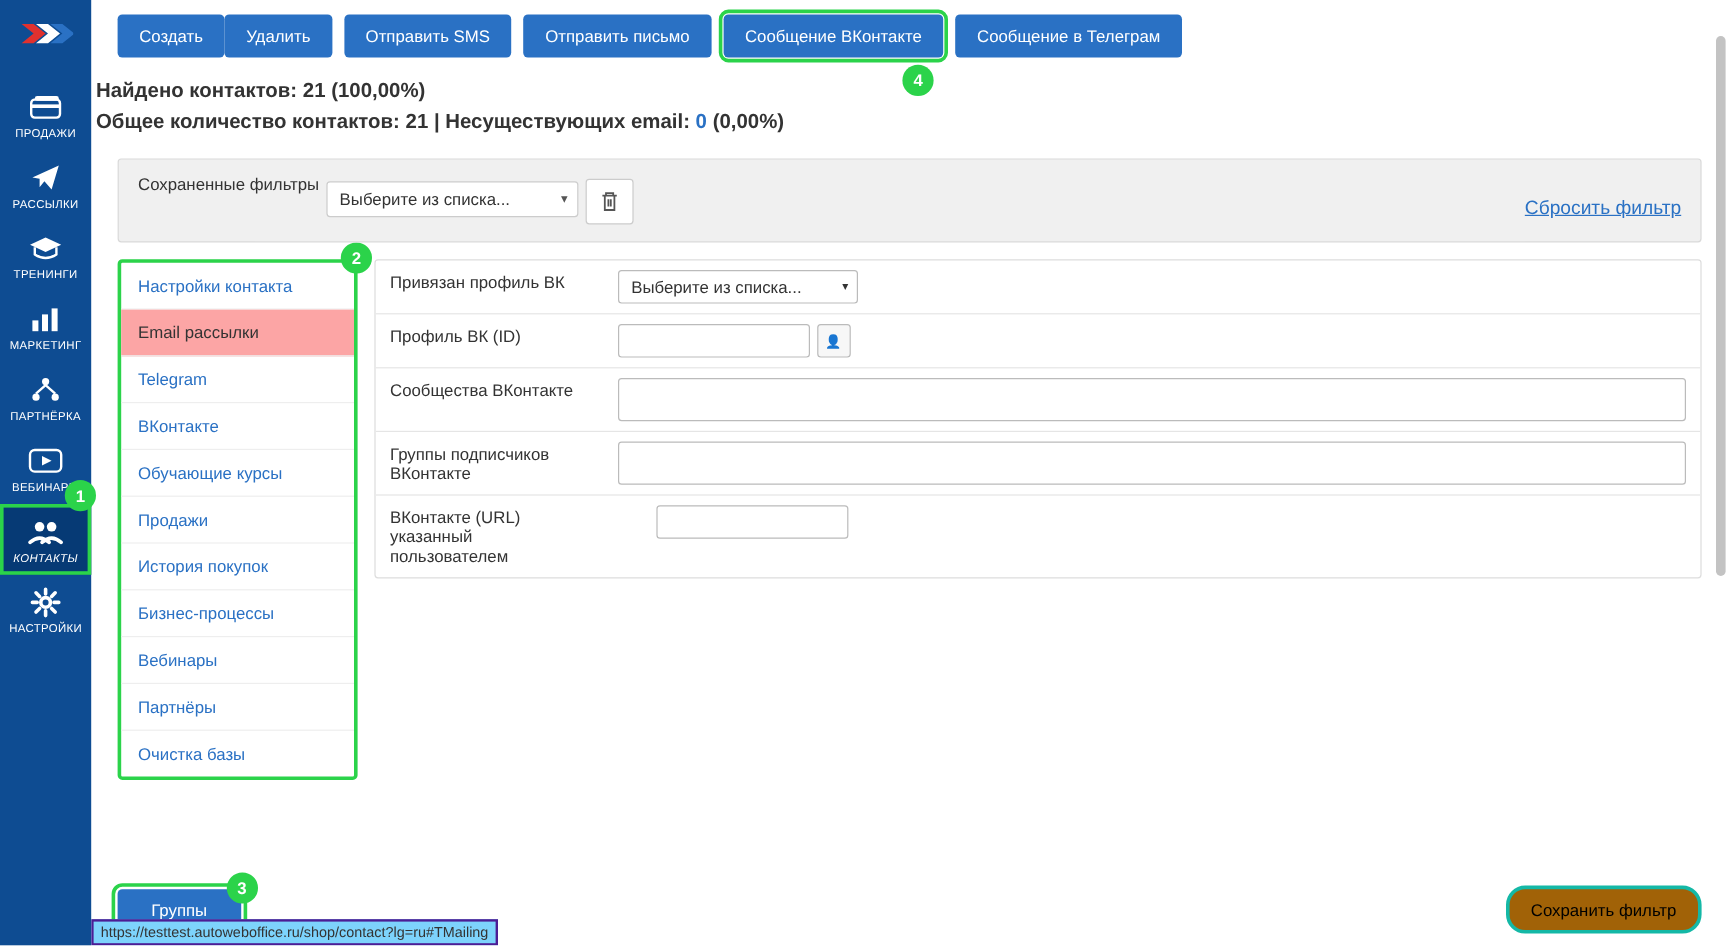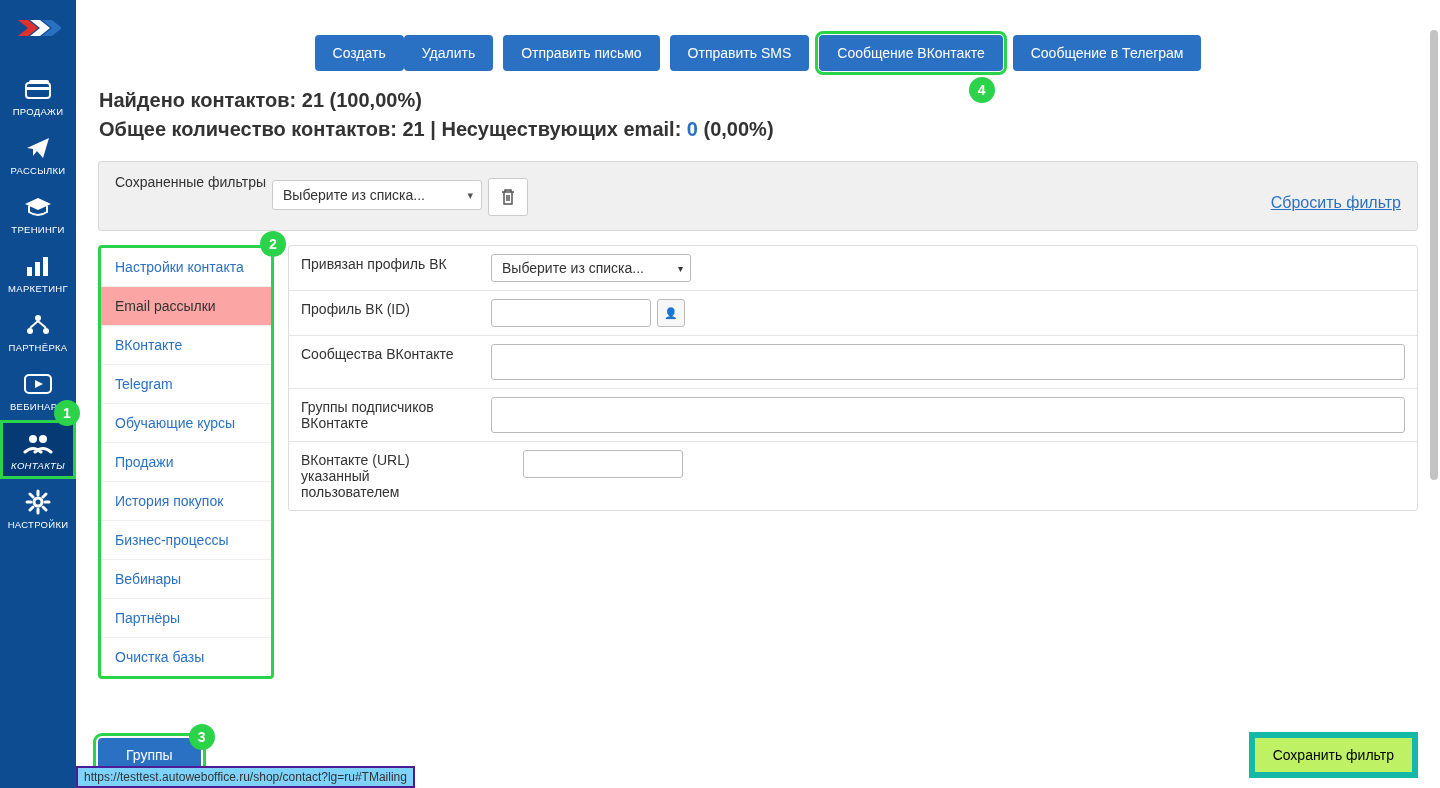--- a/index.html
+++ b/index.html
@@ -6,54 +6,54 @@
 body { font-family: -apple-system, BlinkMacSystemFont, "Segoe UI", Arial, sans-serif; font-size: 14px; color: #333; background: #fff; overflow: hidden; }
 .app { display: flex; height: 788px; width: 1440px; }
 .sidebar { width: 76px; background: #0e4c92; display: flex; flex-direction: column; align-items: center; padding-top: 8px; gap: 0; flex-shrink: 0; }
 .logo { width: 50px; height: 40px; display: flex; align-items: center; justify-content: center; margin-bottom: 18px; }
 .nav-item { width: 76px; display: flex; flex-direction: column; align-items: center; justify-content: center; padding: 10px 0 8px; color: #fff; cursor: pointer; font-size: 10px; text-align: center; gap: 4px; position: relative; }
 .nav-item.active { background: #063a75; font-style: italic; }
 .nav-item.hl { outline: 3px solid #2bd34a; outline-offset: -3px; }
 .nav-ic { width: 32px; height: 26px; display: flex; align-items: center; justify-content: center; }
 .nav-label { font-size: 9.5px; letter-spacing: .3px; }
 .main { flex: 1; display: flex; flex-direction: column; overflow: hidden; position: relative; }
-.topbar { display: flex; justify-content: center; align-items: center; padding: 35px 22px 10px 22px; }
+.topbar { display: flex; justify-content: flex-start; align-items: center; padding: 12px 22px 10px 22px; }
 .btn { background: #2a71c4; color: #fff; border: none; border-radius: 4px; padding: 10px 18px; font-size: 14px; cursor: pointer; }
 .btn-group { display: flex; gap: 10px; }
 .btn.hl { outline: 3px solid #2bd34a; outline-offset: 1px; }
-.stats { padding: 8px 23px 14px; font-size: 20px; }
+.stats { padding: 8px 4px 14px; font-size: 17px; }
 .stats-line { margin-bottom: 6px; }
 .stats-line b { font-weight: 700; }
 .stats .blue { color: #2a71c4; }
 .filterbar { margin: 0 22px; background: #f0f0f0; border: 1px solid #d9d9d9; border-radius: 3px; padding: 12px 16px 14px; display: flex; justify-content: space-between; align-items: flex-end; }
 .filter-left { display: flex; gap: 6px; }
 .filter-label { font-size: 14px; color: #333; }
 .filter-row { display: flex; gap: 8px; align-items: center; }
 .select { background: #fff; border: 1px solid #ccc; border-radius: 3px; padding: 6px 26px 6px 10px; font-size: 14px; position: relative; min-width: 210px; cursor: pointer; }
 .select::after { content: "▾"; position: absolute; right: 8px; top: 50%; transform: translateY(-50%); color: #555; font-size: 11px; }
 .trash-btn { background: #fff; border: 1px solid #ccc; border-radius: 3px; width: 40px; height: 38px; display: flex; align-items: center; justify-content: center; cursor: pointer; margin-top: 4px; }
 .reset-link { color: #2a71c4; text-decoration: underline; font-size: 16px; cursor: pointer; margin-bottom: 4px; }
 .body { display: flex; padding: 14px 22px 0; gap: 14px; flex: 1; overflow: hidden; }
-.tabs { width: 176px; border: 3px solid #2bd34a; border-radius: 4px; background: #fff; position: relative; }
+.tabs { width: 200px; border: 3px solid #2bd34a; border-radius: 4px; background: #fff; position: relative; }
 .tab { padding: 11px 14px; font-size: 14px; color: #2a71c4; cursor: pointer; border-bottom: 1px solid #eee; }
 .tab.sel { background: #fca5a5; color: #333; }
 .tab:last-child { border-bottom: none; }
 .filterform { flex: 1; border: 1px solid #ddd; border-radius: 3px; background: #fff; overflow: hidden; height: fit-content; }
 .frow { display: flex; border-bottom: 1px solid #e5e5e5; }
 .frow:last-child { border-bottom: none; gap: 32px; }
 .fcell-label { width: 190px; padding: 10px 12px; font-size: 14px; color: #333; }
 .fcell-input { flex: 1; padding: 8px 12px; display: flex; gap: 6px; align-items: flex-start; }
 .sel-sm { border: 1px solid #bbb; border-radius: 3px; padding: 5px 24px 5px 10px; font-size: 14px; background: #fff; cursor: pointer; position: relative; min-width: 200px; }
 .sel-sm::after { content: "▾"; position: absolute; right: 7px; top: 50%; transform: translateY(-50%); color: #333; font-size: 10px; }
 .inp { border: 1px solid #bbb; border-radius: 3px; padding: 5px 8px; font-size: 14px; width: 160px; }
 .inp-wide { width: 100%; min-height: 36px; }
 .icon-btn-sm { border: 1px solid #bbb; border-radius: 3px; width: 28px; height: 28px; display: flex; align-items: center; justify-content: center; background: #f7f7f7; cursor: pointer; font-size: 11px; color: #666; }
 .footer { display: flex; justify-content: space-between; align-items: center; padding: 14px 22px 10px; }
 .search-btn { background: #2a71c4; color: #fff; border: none; border-radius: 4px; padding: 9px 28px; font-size: 14px; cursor: pointer; outline: 3px solid #2bd34a; outline-offset: 2px; }
-.save-filter-btn { background: #bef264; border: 6px solid #14b8a6; border-radius: 0; padding: 9px 18px; font-size: 14px; cursor: pointer; }
+.save-filter-btn { background: #a16207; border: 3px solid #14b8a6; border-radius: 16px; padding: 9px 18px; font-size: 14px; cursor: pointer; }
 
 .badge-num { position: absolute; width: 26px; height: 26px; border-radius: 50%; background: #2bd34a; color: #fff; font-size: 14px; font-weight: 700; display: flex; align-items: center; justify-content: center; z-index: 50; }
 .statusbar { position: absolute; left: 0; bottom: 0; background: #7dd3fc; border: 2px solid #4c1d95; font-size: 12px; padding: 2px 6px; color: #333; }
 .scrollbar { position: absolute; right: 2px; top: 30px; width: 10px; height: 720px; background: transparent; }
 .scroll-thumb { position: absolute; right: 0; top: 0; width: 8px; height: 450px; background: #c3c3c3; border-radius: 4px; }
 </style>
 </head>
 <body>
 
 <div class="app">
@@ -150,22 +150,22 @@
       </div>
       <span class="nav-label">НАСТРОЙКИ</span>
     </div>
   </div>
 
   <div class="main">
     <div class="topbar">
       <button class="btn">Создать</button>
       <div class="btn-group">
         <button class="btn">Удалить</button>
+        <button class="btn">Отправить SMS</button>
         <button class="btn">Отправить письмо</button>
-        <button class="btn">Отправить SMS</button>
         <div style="position:relative">
           <button class="btn hl">Сообщение ВКонтакте</button>
           <div class="badge-num" style="right:8px;bottom:-32px">4</div>
         </div>
         <button class="btn">Сообщение в Телеграм</button>
       </div>
     </div>
 
     <div class="stats">
       <div class="stats-line">
@@ -191,22 +191,22 @@
         </button>
       </div>
       <a class="reset-link">Сбросить фильтр</a>
     </div>
 
     <div class="body">
       <div style="position:relative">
         <div class="tabs">
           <div class="tab">Настройки контакта</div>
           <div class="tab sel">Email рассылки</div>
+          <div class="tab">Telegram</div>
           <div class="tab">ВКонтакте</div>
-          <div class="tab">Telegram</div>
           <div class="tab">Обучающие курсы</div>
           <div class="tab">Продажи</div>
           <div class="tab">История покупок</div>
           <div class="tab">Бизнес-процессы</div>
           <div class="tab">Вебинары</div>
           <div class="tab">Партнёры</div>
           <div class="tab">Очистка базы</div>
         </div>
         <div class="badge-num" style="right:-12px;top:-14px">2</div>
       </div>

